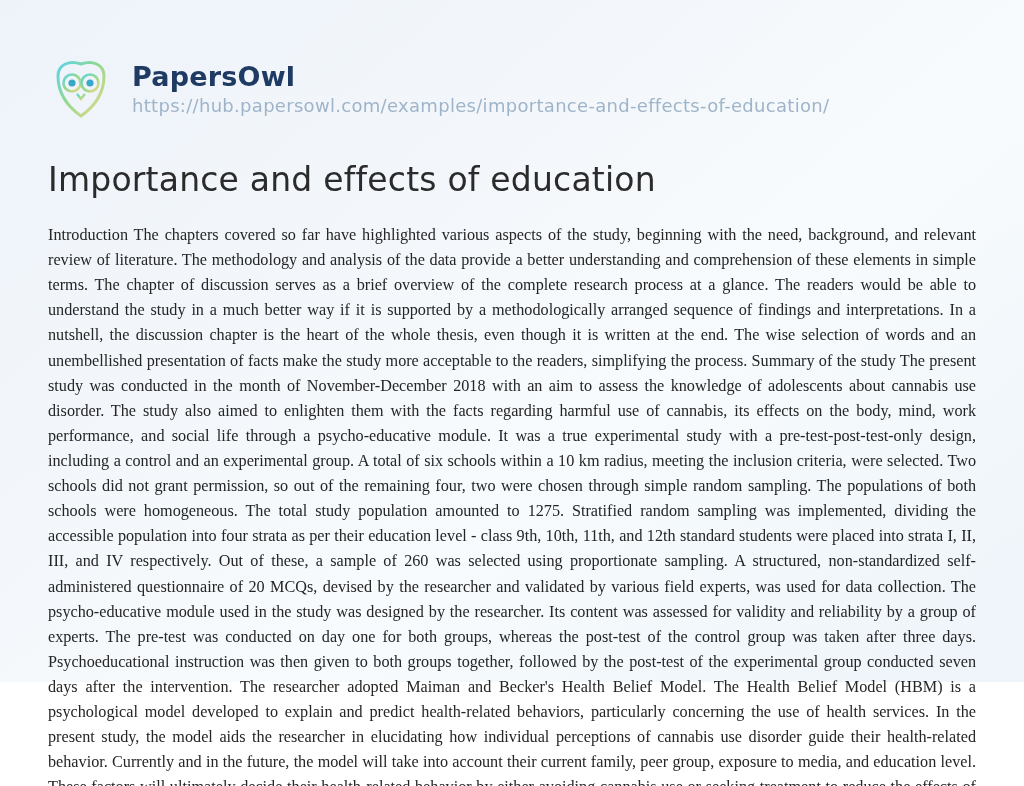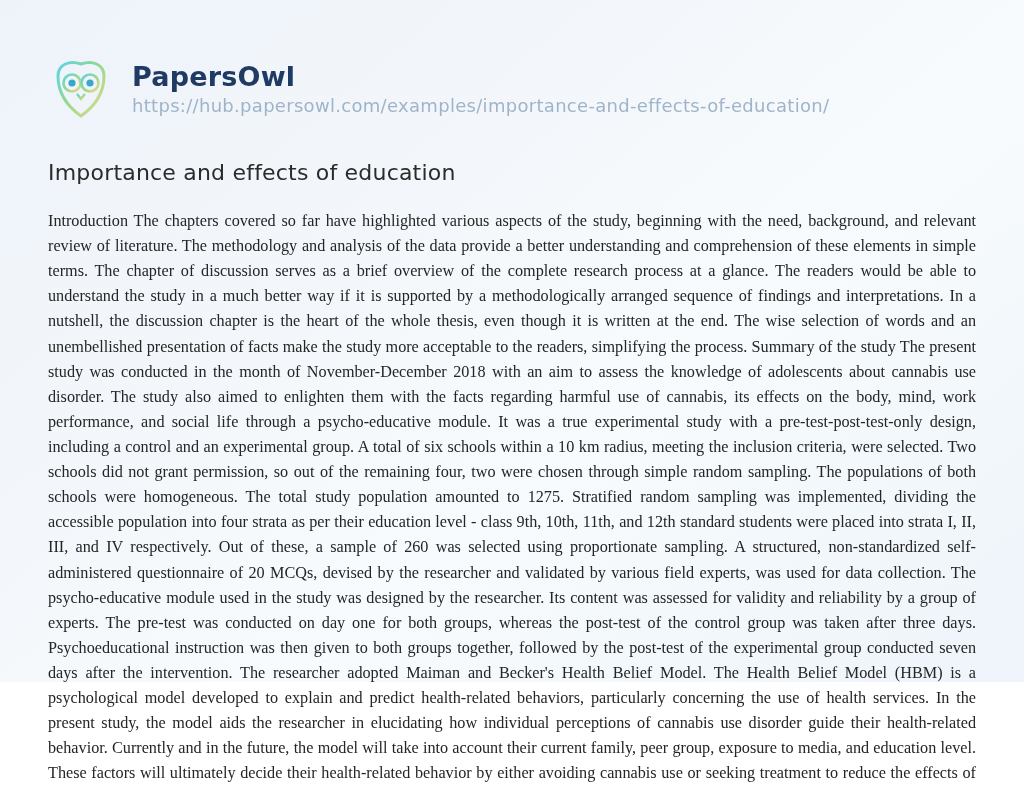--- a/index.html
+++ b/index.html
@@ -60,21 +60,21 @@
     font-size: 18px;
     color: #9fb4c9;
     letter-spacing: 0.3px;
     font-family: "DejaVu Sans", sans-serif;
     word-break: break-all;
   }
   .content {
     padding: 38px 48px 0 48px;
   }
   .doc-title {
-    font-size: 22px;
+    font-size: 33px;
     color: #2b2b2b;
     font-weight: normal;
     margin: 0 0 24px 0;
     font-family: "DejaVu Sans", sans-serif;
     letter-spacing: 0.2px;
   }
   .doc-body {
     font-family: "Liberation Serif", serif;
     font-size: 16.2px;
     line-height: 1.55;

